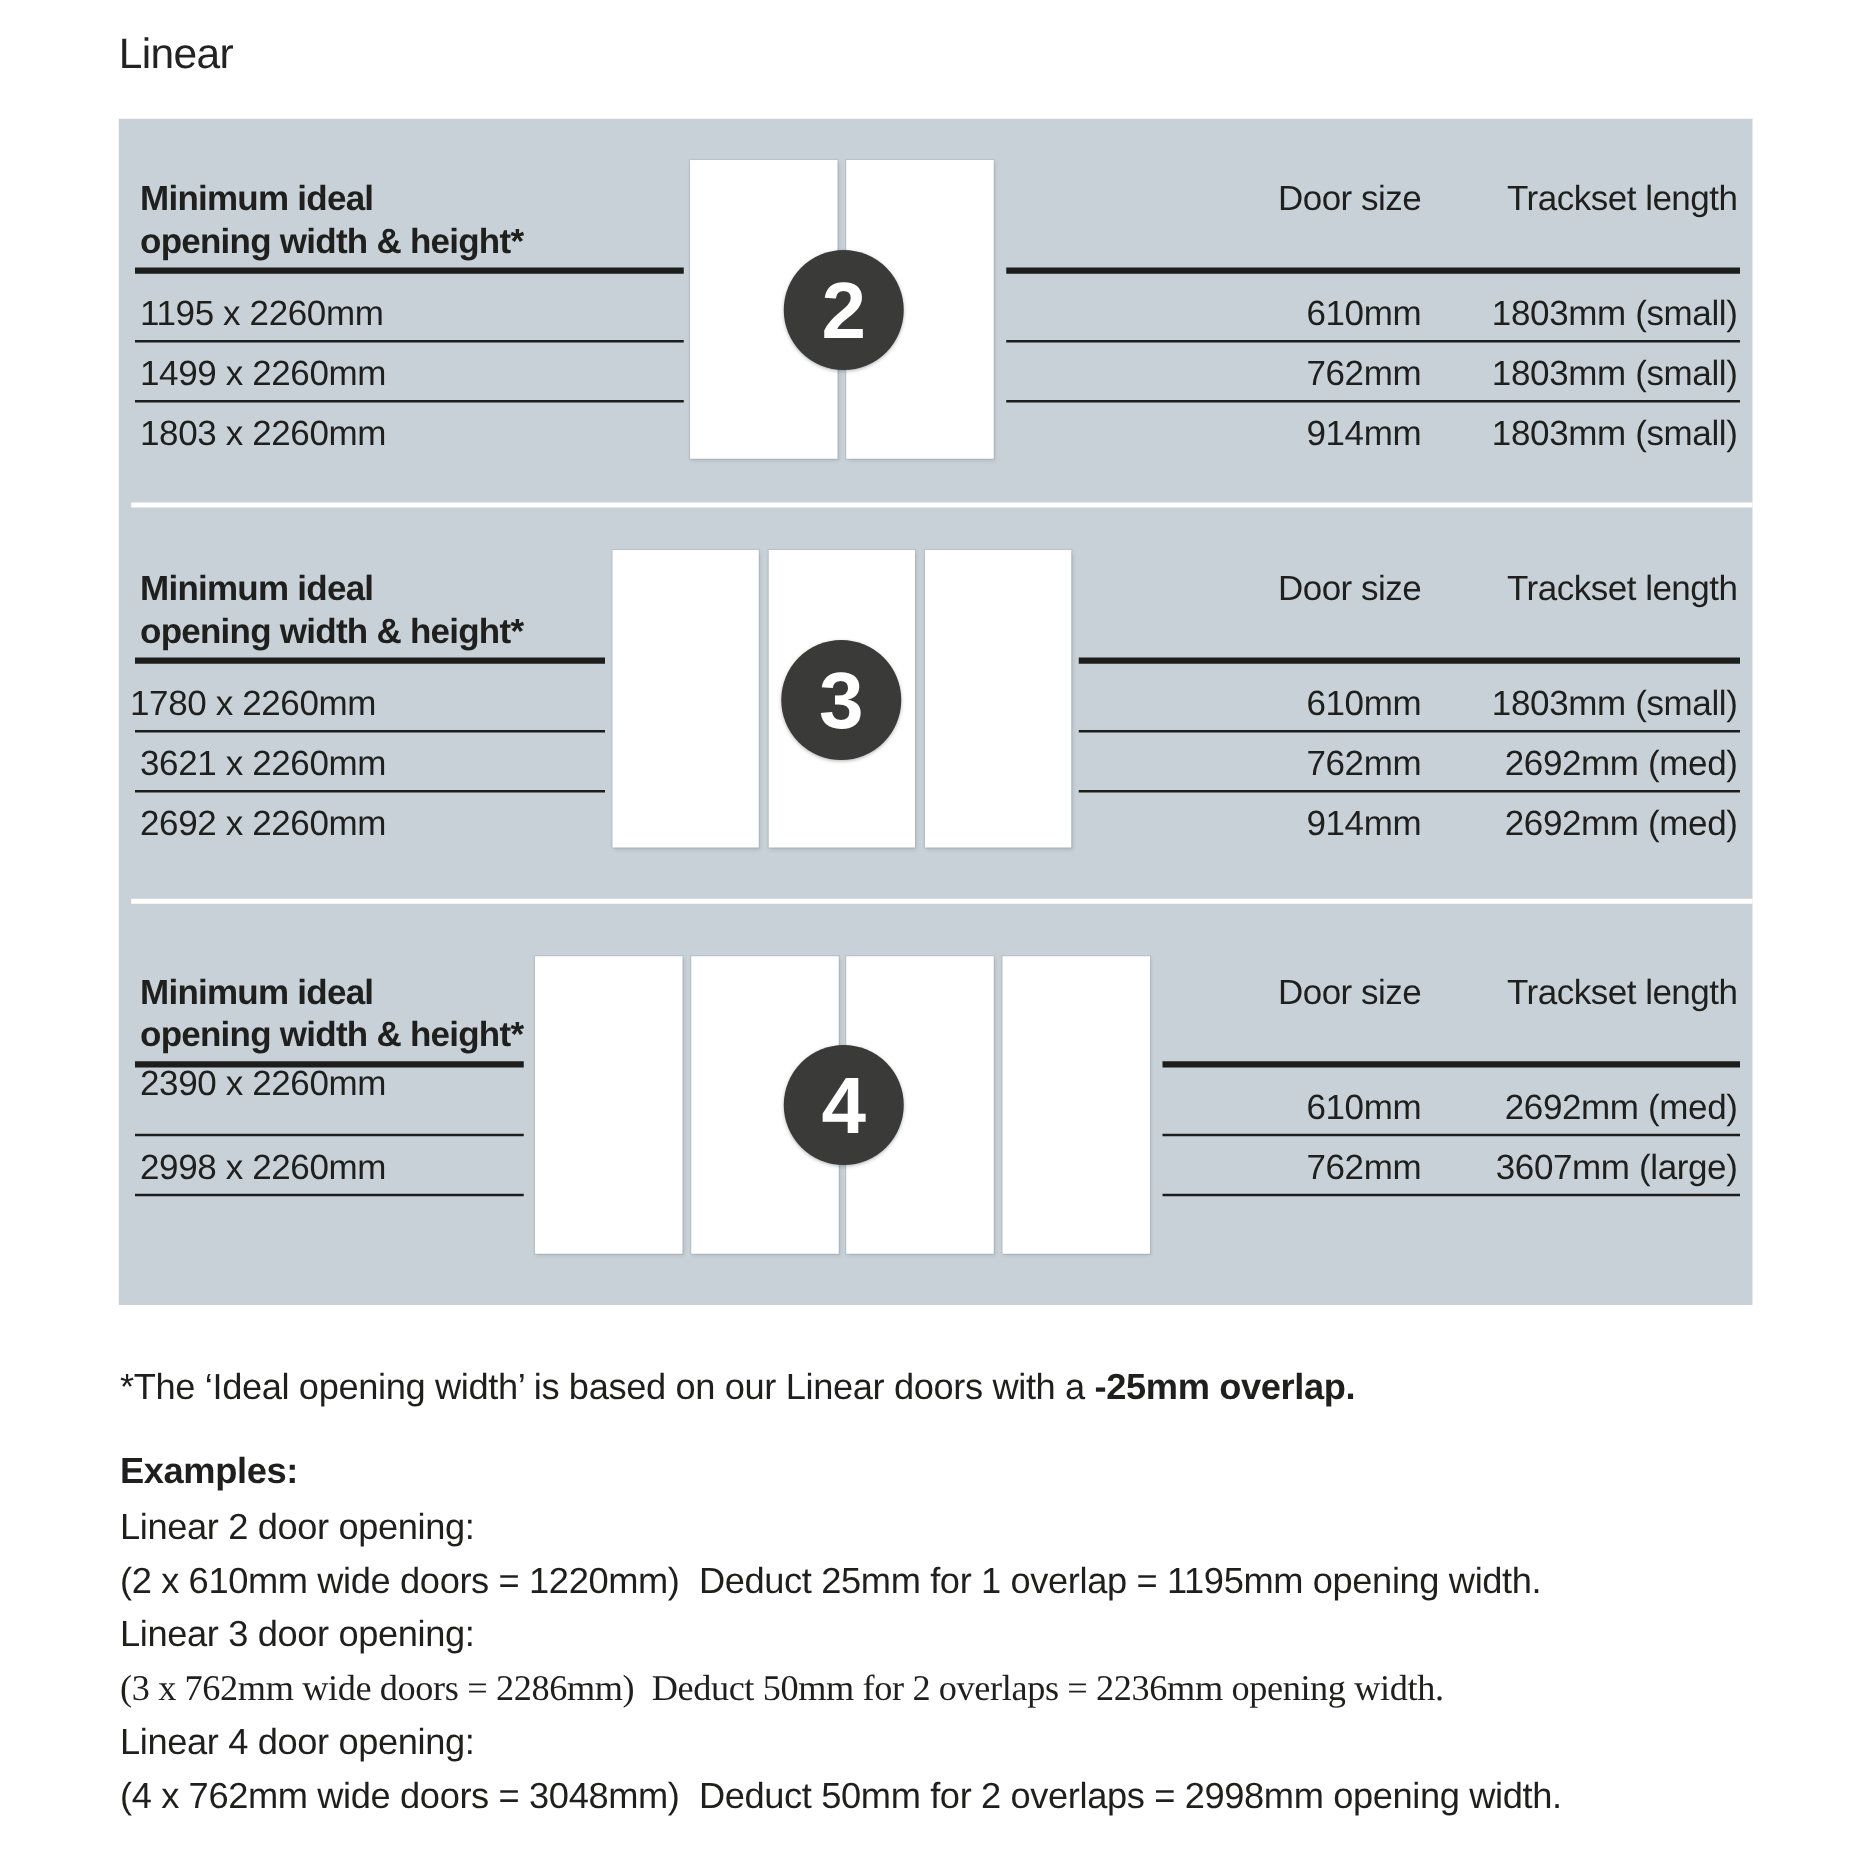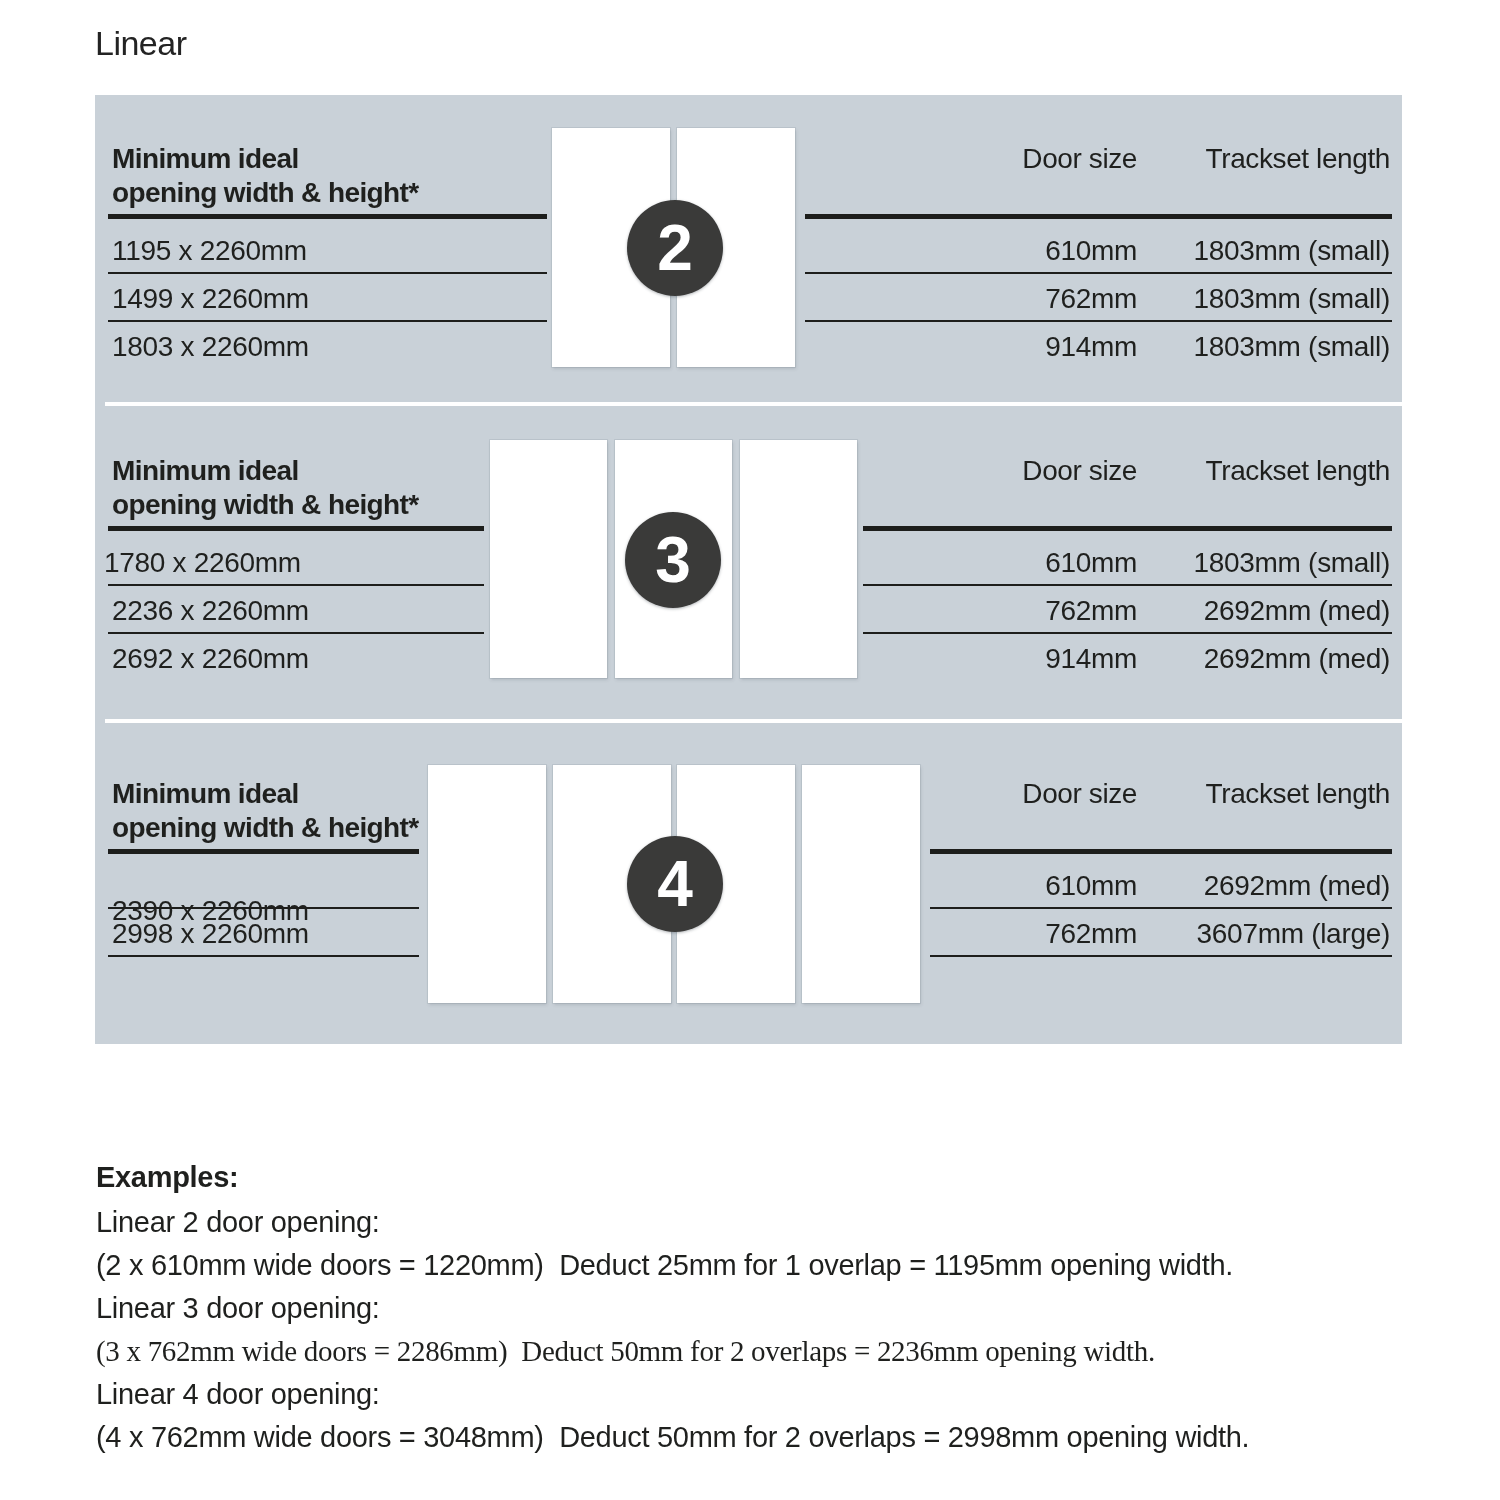--- a/index.html
+++ b/index.html
@@ -92,54 +92,55 @@
         <div class="hdr" style="left: 112px; top: 488px;">opening width &amp; height*</div>
         <div class="col-hdr" style="left: 863px; top: 454px; width: 274px;">Door size</div>
         <div class="col-hdr" style="left: 1147px; top: 454px; width: 243px;">Trackset length</div>
         <div class="thick-line" style="left: 108px; top: 526px; width: 376px;"></div>
         <div class="thick-line" style="left: 863px; top: 526px; width: 529px;"></div>
         <div class="cell" style="left: 104px; top: 546px;">1780 x 2260mm</div>
         <div class="cell right" style="left: 863px; top: 546px; width: 274px;">610mm</div>
         <div class="cell right" style="left: 1147px; top: 546px; width: 243px;">1803mm (small)</div>
         <div class="thin-line" style="left: 108px; top: 584px; width: 376px;"></div>
         <div class="thin-line" style="left: 863px; top: 584px; width: 529px;"></div>
-        <div class="cell" style="left: 112px; top: 594px;">2236 x 2260mm</div>
+        <div class="cell" style="left: 112px; top: 594px;">3621 x 2260mm</div>
         <div class="cell right" style="left: 863px; top: 594px; width: 274px;">762mm</div>
         <div class="cell right" style="left: 1147px; top: 594px; width: 243px;">2692mm (med)</div>
         <div class="thin-line" style="left: 108px; top: 632px; width: 376px;"></div>
         <div class="thin-line" style="left: 863px; top: 632px; width: 529px;"></div>
         <div class="cell" style="left: 112px; top: 642px;">2692 x 2260mm</div>
         <div class="cell right" style="left: 863px; top: 642px; width: 274px;">914mm</div>
         <div class="cell right" style="left: 1147px; top: 642px; width: 243px;">2692mm (med)</div>
       </div>
       <div style="position: absolute; left: 0px; top: 0px;">
         <div class="door-panel" style="left: 428px; top: 765px; width: 118px; height: 238px;"></div>
         <div class="door-panel" style="left: 553px; top: 765px; width: 118px; height: 238px;"></div>
         <div class="door-panel" style="left: 677px; top: 765px; width: 118px; height: 238px;"></div>
         <div class="door-panel" style="left: 802px; top: 765px; width: 118px; height: 238px;"></div>
         <div class="badge" style="left: 627px; top: 836px;">4</div>
         <div class="hdr" style="left: 112px; top: 777px;">Minimum ideal</div>
         <div class="hdr" style="left: 112px; top: 811px;">opening width &amp; height*</div>
         <div class="col-hdr" style="left: 930px; top: 777px; width: 207px;">Door size</div>
         <div class="col-hdr" style="left: 1147px; top: 777px; width: 243px;">Trackset length</div>
         <div class="thick-line" style="left: 108px; top: 849px; width: 311px;"></div>
         <div class="thick-line" style="left: 930px; top: 849px; width: 462px;"></div>
-        <div class="cell" style="left: 112px; top: 894px;">2390 x 2260mm</div>
+        <div class="cell" style="left: 112px; top: 850px;">2390 x 2260mm</div>
         <div class="cell right" style="left: 930px; top: 869px; width: 207px;">610mm</div>
         <div class="cell right" style="left: 1147px; top: 869px; width: 243px;">2692mm (med)</div>
         <div class="thin-line" style="left: 108px; top: 907px; width: 311px;"></div>
         <div class="thin-line" style="left: 930px; top: 907px; width: 462px;"></div>
         <div class="cell" style="left: 112px; top: 917px;">2998 x 2260mm</div>
         <div class="cell right" style="left: 930px; top: 917px; width: 207px;">762mm</div>
         <div class="cell right" style="left: 1147px; top: 917px; width: 243px;">3607mm (large)</div>
         <div class="thin-line" style="left: 108px; top: 955px; width: 311px;"></div>
         <div class="thin-line" style="left: 930px; top: 955px; width: 462px;"></div>
       </div>
     </div>
 
+  <div class="note" style="top:1093px"><span>*The ‘Ideal opening width’ is based on our Linear doors with a </span><b>-25mm overlap.</b></div>
 
   <div class="note bold" style="top:1160px">Examples:</div>
   <div id="examples-root">
       <div class="note" style="top: 1205px;">Linear 2 door opening:</div>
       <div class="note" style="top: 1248px;">(2 x 610mm wide doors = 1220mm)  Deduct 25mm for 1 overlap = 1195mm opening width.</div>
       <div class="note" style="top: 1291px;">Linear 3 door opening:</div>
       <div class="note" style="top: 1334px; font-family: Liberation Serif, serif;">(3 x 762mm wide doors = 2286mm)  Deduct 50mm for 2 overlaps = 2236mm opening width.</div>
       <div class="note" style="top: 1377px;">Linear 4 door opening:</div>
       <div class="note" style="top: 1420px;">(4 x 762mm wide doors = 3048mm)  Deduct 50mm for 2 overlaps = 2998mm opening width.</div>
     </div>

